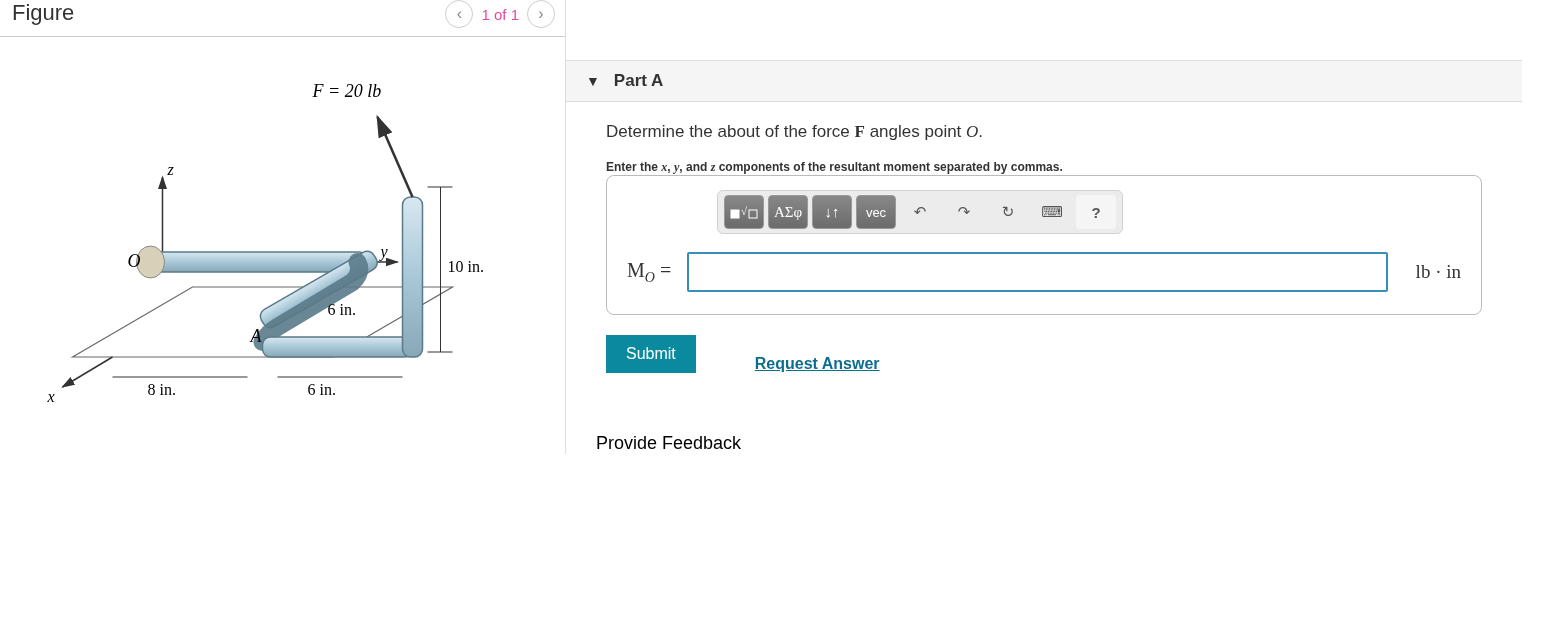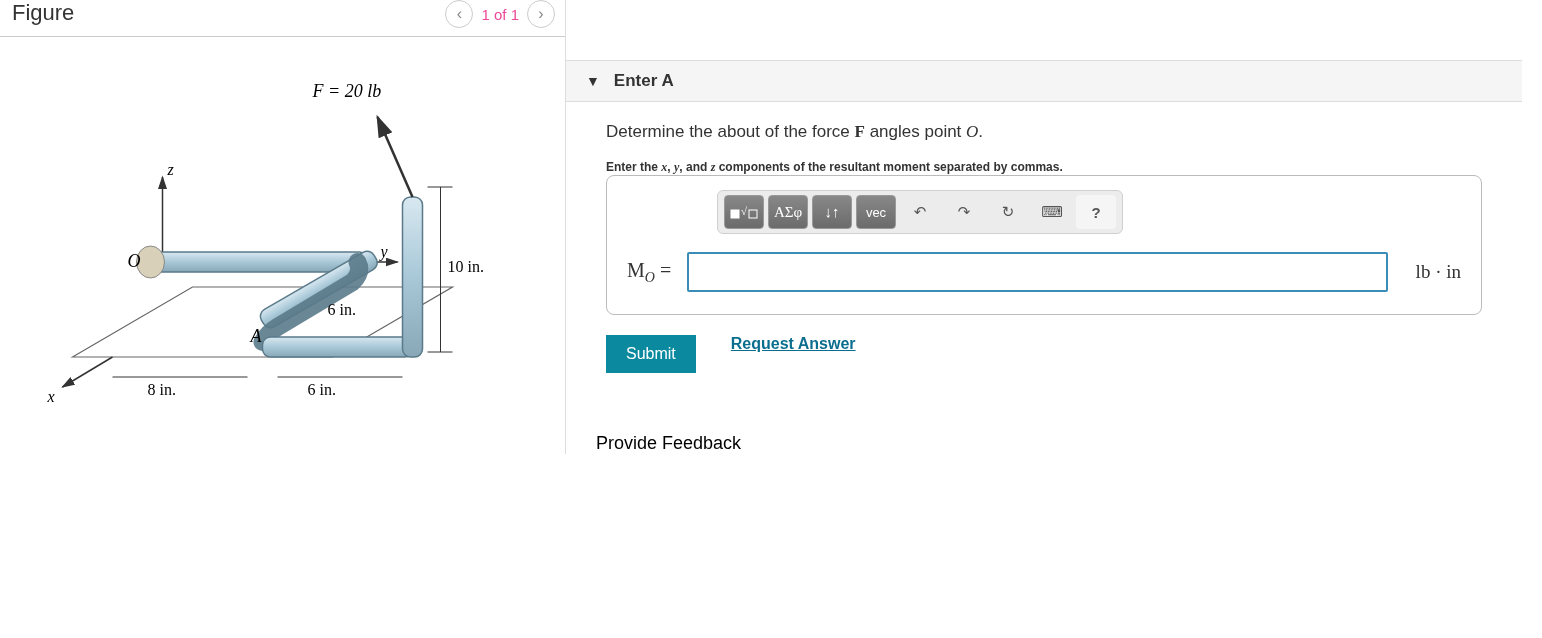--- a/index.html
+++ b/index.html
@@ -34,21 +34,21 @@
     .tool-btn { min-width: 40px; height: 34px; border: 1px solid #999; border-radius: 4px; background: linear-gradient(#888,#6b6b6b); color: #fff; display: flex; align-items: center; justify-content: center; font-size: 15px; cursor: pointer; font-family: 'Times New Roman', serif; }
     .tool-btn.light { background: #f5f5f5; color: #555; border: none; }
     .tool-btn.clear { background: transparent; border: none; color: #555; }
     
     .answer-row { display: flex; align-items: center; gap: 16px; }
     .answer-label { font-family: 'Times New Roman', serif; font-size: 20px; }
     .answer-label .sub { font-style: italic; font-size: 14px; vertical-align: sub; }
     .answer-input { flex: 1; height: 40px; border: 2px solid #3a8db8; border-radius: 2px; padding: 0 8px; font-size: 16px; }
     .answer-units { font-family: 'Times New Roman', serif; font-size: 19px; margin-left: 12px; }
     
-    .actions { margin-top: 20px; display: flex; align-items: flex-start; }
+    .actions { margin-top: 20px; display: flex; align-items: flex-end; gap: 24px; }
     .submit-btn { background: #0b8a9f; color: #fff; border: none; padding: 10px 20px; font-size: 16px; cursor: pointer; }
     .request-link { color: #0b6e8f; text-decoration: underline; font-weight: bold; cursor: pointer; font-size: 16px; padding-left: 35px; }
     
     .feedback-link { color: #000000; font-size: 18px; cursor: pointer; margin: 40px 0 0 30px; display: inline-block; }
     
     .math-bold { font-weight: bold; font-family: 'Times New Roman', serif; }
     .math-it { font-family: 'Times New Roman', serif; font-style: italic; }
   </style>
 </head>
 <body>
@@ -119,21 +119,21 @@
 
         <line x1="80" y1="320" x2="215" y2="320" stroke="#333" stroke-width="1"></line>
         <text x="115" y="338" font-family="Times" font-size="16">8 in.</text>
       </svg>
     </div>
   </div>
 
   <div class="right-col">
     <div class="part-header">
       <span class="caret">▼</span>
-      <span class="part-title">Enter A</span>
+      <span class="part-title">Part A</span>
     </div>
     
     <div class="part-body">
       <p class="prompt-text">
         <span>Determine the about of the force </span><span class="math-bold">F</span><span> angles point </span><span class="math-it">O</span><span>.</span>
       </p>
       <p class="instruction-text">
         <span>Enter the </span><span class="math-it">x</span><span>, </span><span class="math-it">y</span><span>, and </span><span class="math-it">z</span><span> components of the resultant moment separated by commas.</span>
       </p>
 

